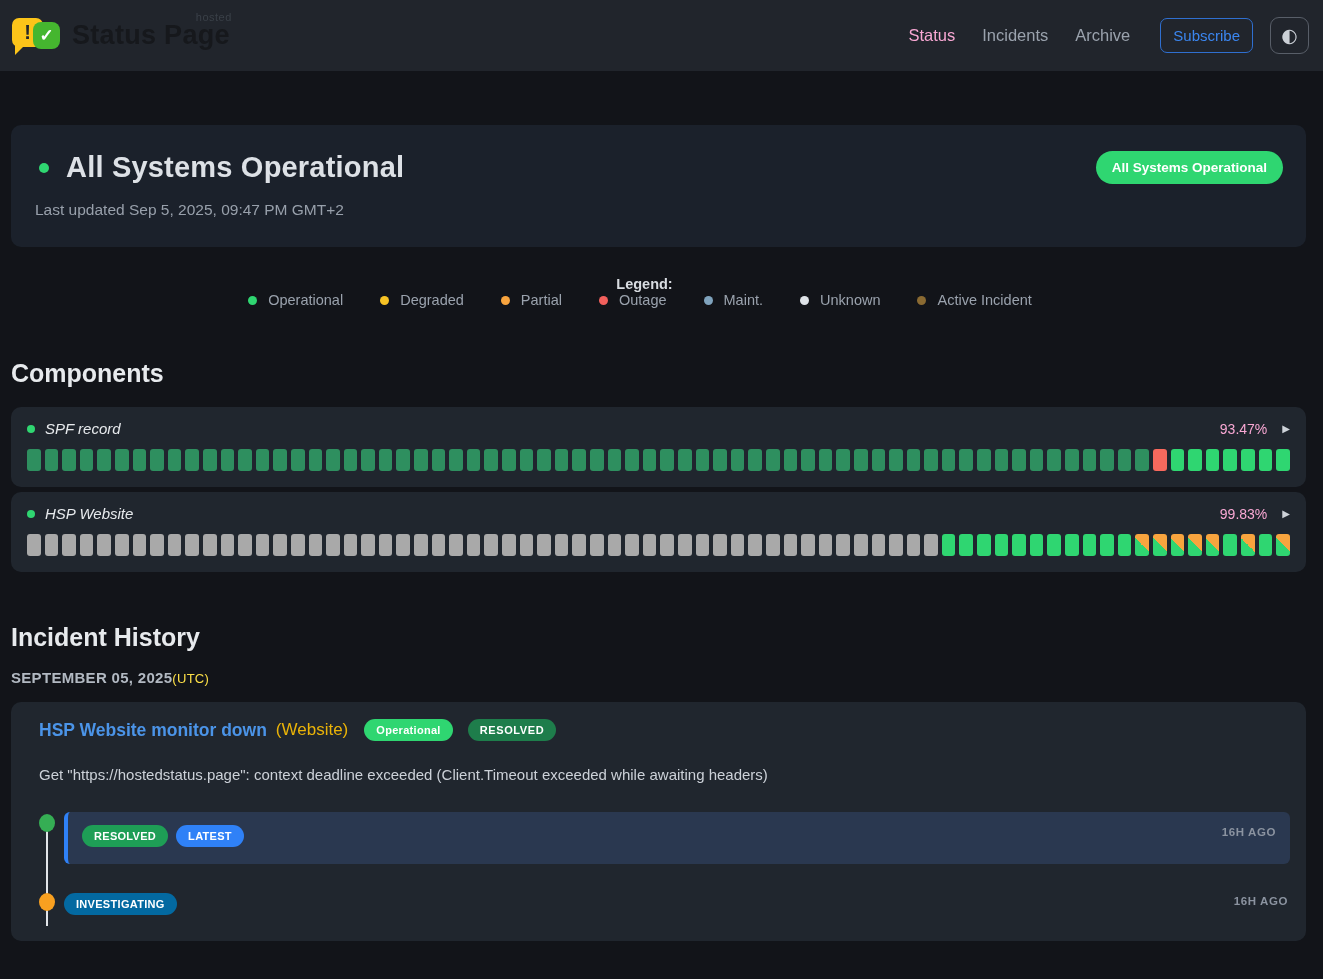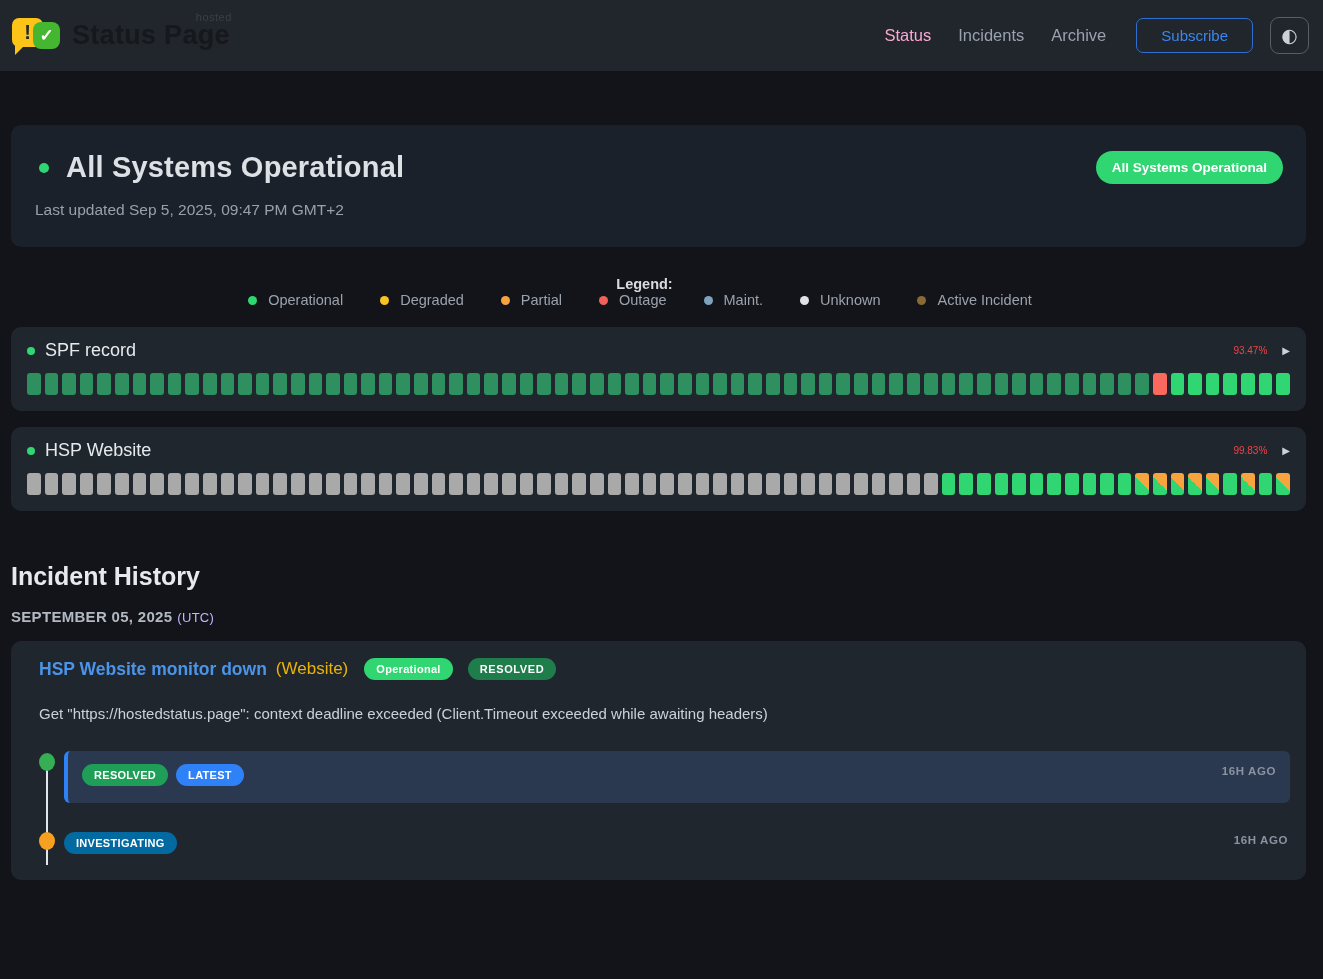--- a/index.html
+++ b/index.html
@@ -33,21 +33,21 @@
     background:#45b62f; border-radius:8px; display:flex; align-items:center; justify-content:center;
     color:#fff; font-weight:800; font-size:17px;
   }
   .logo-text { position:relative; font-size:27px; font-weight:700; color:#16181c; letter-spacing:.3px; }
   .logo-hosted { position:absolute; top:-9px; right:-2px; font-size:11px; font-weight:400; color:#3a4048; letter-spacing:.5px; }
   .nav { margin-left:auto; display:flex; align-items:center; gap:27px; font-size:16.5px; }
   .nav a { text-decoration:none; color:#9aa2ad; cursor:pointer; }
   .nav a.active { color:#f9a8d4; }
   .subscribe-btn {
     margin-left:30px; background:transparent; color:#3b86f0;
-    border:1px solid #2f6fd0; border-radius:7px; padding:8px 24px;
+    border:1px solid #2f6fd0; border-radius:7px; padding:8px 12px;
     font-size:15px; font-family:inherit; cursor:pointer;
   }
   .theme-toggle {
     margin-left:17px; width:39px; height:37px; background:transparent;
     border:1px solid #585e68; border-radius:9px; color:#ccd1d7;
     font-size:19px; line-height:1; cursor:pointer; display:flex; align-items:center; justify-content:center;
     font-family:"DejaVu Sans", sans-serif;
   }
   
   .page { padding:0 17px 0 11px; }
@@ -65,37 +65,37 @@
     font-weight:700; font-size:13.5px; padding:9px 16px; border-radius:999px;
   }
   
   .legend { margin-top:29px; display:flex; align-items:center; font-size:14.5px; color:#9aa2ad;flex-direction:column; }
   .legend-label { font-weight:700; color:#d8dce1; margin-right:28px; }
   .legend-item { display:flex; align-items:center; gap:11px; margin-right:37px; }
   .legend-dot { width:9px; height:9px; }
   
   .section-heading { margin-top:51px; font-size:25px; font-weight:600; color:#e7eaed; }
   .component-card { margin-top:19px; background:#20262e; border-radius:10px; padding:13px 16px 16px; }
-  .component-card + .component-card { margin-top:16px; }
+  .component-card + .component-card { margin-top:5px; }
   .component-head { display:flex; align-items:center; }
   .comp-dot { width:8px; height:8px; background:#2fd671; margin-right:10px; }
-  .comp-name { font-size:18px; font-weight:500; color:#e7eaed; }
+  .comp-name { font-size:15px; font-weight:500; color:#e7eaed;font-style:italic; }
   .comp-right { margin-left:auto; display:flex; align-items:center; gap:15px; }
-  .comp-uptime { font-size:10px; color:#ef4444;text-align:center; }
+  .comp-uptime { font-size:14px; color:#f9a8d4;text-align:center; }
   .comp-expand { font-size:10px; color:#cdd2d8; cursor:pointer; }
   .bars { margin-top:12px; display:flex; gap:4px; height:22px; }
   .bar { flex:1; border-radius:3px; }
   .bar-muted  { background:#2e8f5f; }
   .bar-bright { background:#2fd671; }
   .bar-red    { background:#f9695d; }
   .bar-gray   { background:#a9a9a9; }
   .bar-diag   { background:linear-gradient(45deg,#2fd671 50%,#f8a43e 50%); }
   
   .history-date { margin-top:17px; font-size:15px; font-weight:700; color:#b2b9c2; letter-spacing:.3px; }
-  .history-tz { font-size:13px; font-weight:400; color:#c4b5fd; margin-left:5px; }
+  .history-tz { font-size:13px; font-weight:400; color:#fde047; }
   .incident-card { margin-top:16px; background:#20262e; border-radius:10px; padding:17px 16px 26px; }
   .incident-title-row { display:flex; align-items:center; gap:9px; padding-left:12px; }
   .incident-link { font-size:17.5px; font-weight:700; color:#4b94e8; text-decoration:none; cursor:pointer; }
   .incident-component { font-size:17px; color:#eab308; }
   .pill { color:#fff; font-weight:700; font-size:11px; padding:5px 12px; border-radius:999px; letter-spacing:.3px; }
   .pill-operational { background:#2fd671; margin-left:7px; }
   .pill-resolved-dk { background:#1e7d4b; margin-left:6px; letter-spacing:.6px; }
   .incident-meta { margin-top:10px; padding-left:12px; font-size:14px; color:#8f97a2; }
   .incident-meta b { color:#c6ccd4; font-weight:700; }
   .incident-desc { margin-top:25px; padding-left:12px; font-size:15px; color:#ccd1d8; }
@@ -187,20 +187,21 @@
           <span class="dot legend-dot" style="background: rgb(223, 227, 232);"></span>
           <span>Unknown</span>
         </span>
         <span class="legend-item">
           <span class="dot legend-dot" style="background: rgb(138, 106, 50);"></span>
           <span>Active Incident</span>
         </span>
       </span>
   </div>
 
+  <div class="section-heading">Components</div>
   <div id="components-list">
       <div class="component-card">
         <div class="component-head">
           <span class="dot comp-dot" style="background: rgb(47, 214, 113);"></span>
           <span class="comp-name">SPF record</span>
           <span class="comp-right">
             <span class="comp-uptime">93.47%</span>
             <span class="comp-expand">▶</span>
           </span>
         </div>

